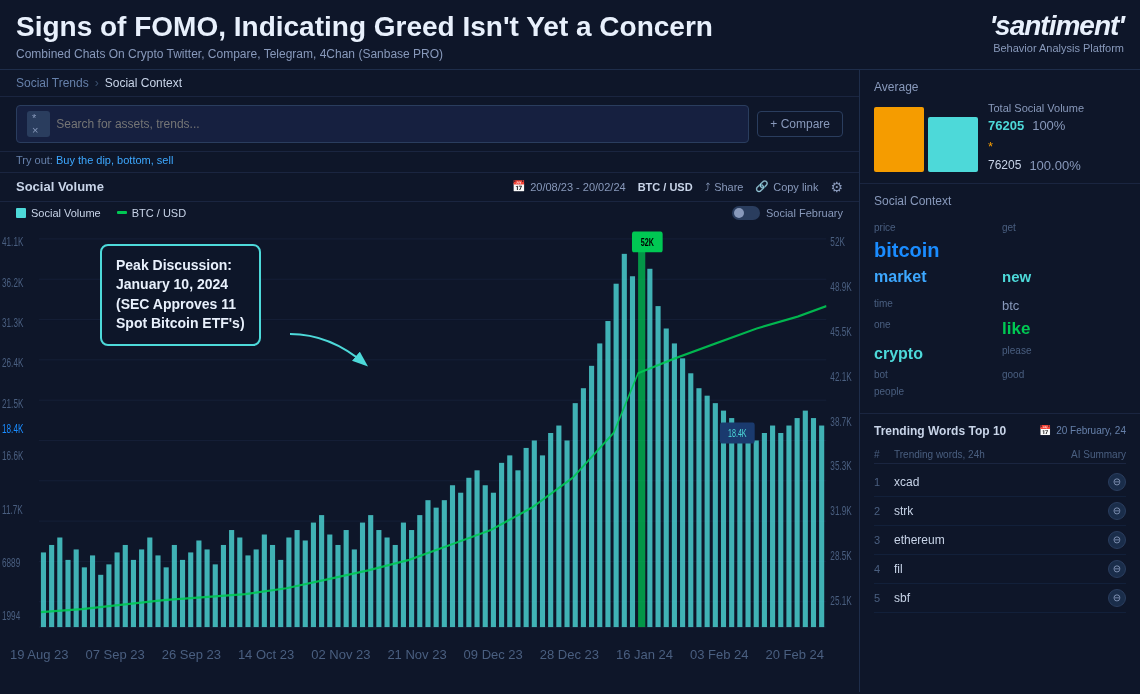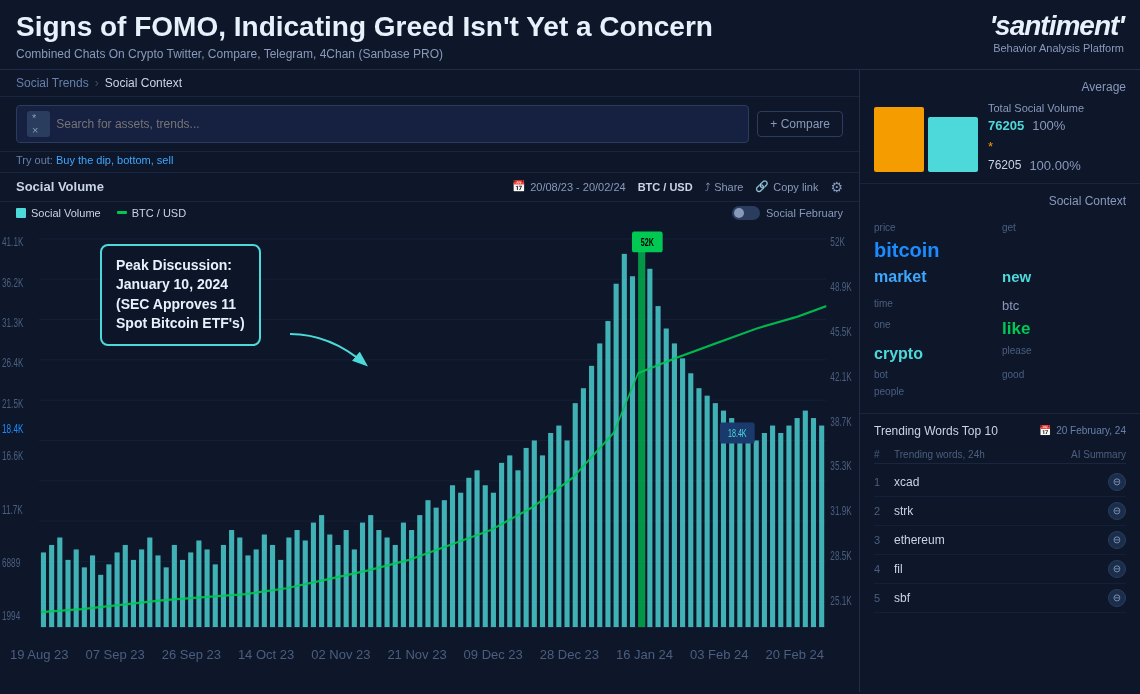--- a/index.html
+++ b/index.html
@@ -285,21 +285,20 @@
 
     
     .avg-section {
       padding: 10px 14px;
       border-bottom: 1px solid #1a2540;
     }
     .section-title {
       font-size: 12px;
       color: #8899bb;
       margin-bottom: 8px;
-      text-align: right;
     }
     .avg-content {
       display: flex;
       gap: 10px;
       align-items: flex-start;
     }
     .avg-bars {
       display: flex;
       gap: 4px;
       align-items: flex-end;
@@ -347,21 +346,21 @@
     }
     .trending-header {
       display: flex;
       align-items: center;
       justify-content: space-between;
       margin-bottom: 8px;
     }
     .trending-title {
       font-size: 12px;
       color: #c8d4e8;
-      font-weight: 400;
+      font-weight: 700;
     }
     .trending-date {
       font-size: 10px;
       color: #6680aa;
       display: flex;
       align-items: center;
       gap: 4px;
     }
     .trending-table-header {
       display: grid;

